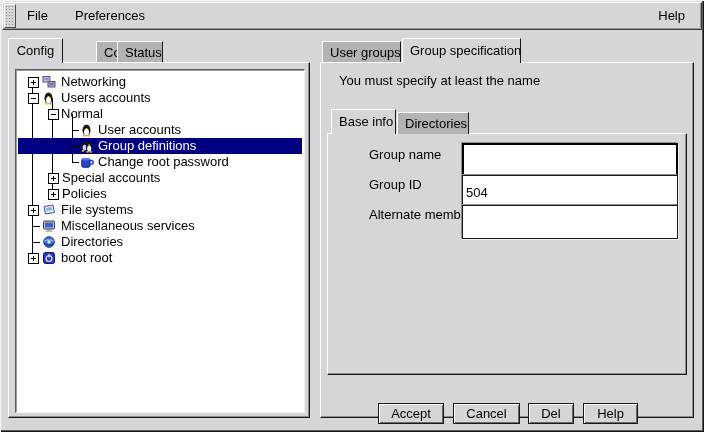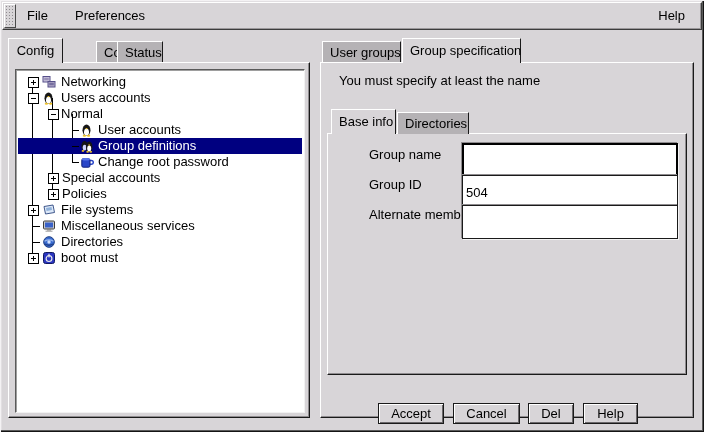--- a/index.html
+++ b/index.html
@@ -255,21 +255,21 @@
             <span class="eh"></span>
             <span class="ev"></span>
           </span>
         <span class="ticon" style="left:26px;">
           <svg width="14" height="14" viewBox="0 0 14 14">
               <rect x="1.5" y="1.5" width="11" height="11" rx="2" fill="#2a35c0" stroke="#101860"></rect>
               <circle cx="7" cy="7.6" r="2.9" fill="none" stroke="#e8e8e8" stroke-width="1.2"></circle>
               <rect x="6.4" y="2.8" width="1.2" height="3.6" fill="#e8e8e8"></rect>
             </svg>
         </span>
-        <span class="tlabel" style="left:45px;">boot must</span>
+        <span class="tlabel" style="left:45px;">boot root</span>
       </div>
 
     </div>
   </div>
 
   <div class="tab inactive" style="left:322px;width:79px;">User groups</div>
   <div class="tab active" style="left:402px;width:119px;">Group specification</div>
 
   <div class="nbpage page-right">
 

